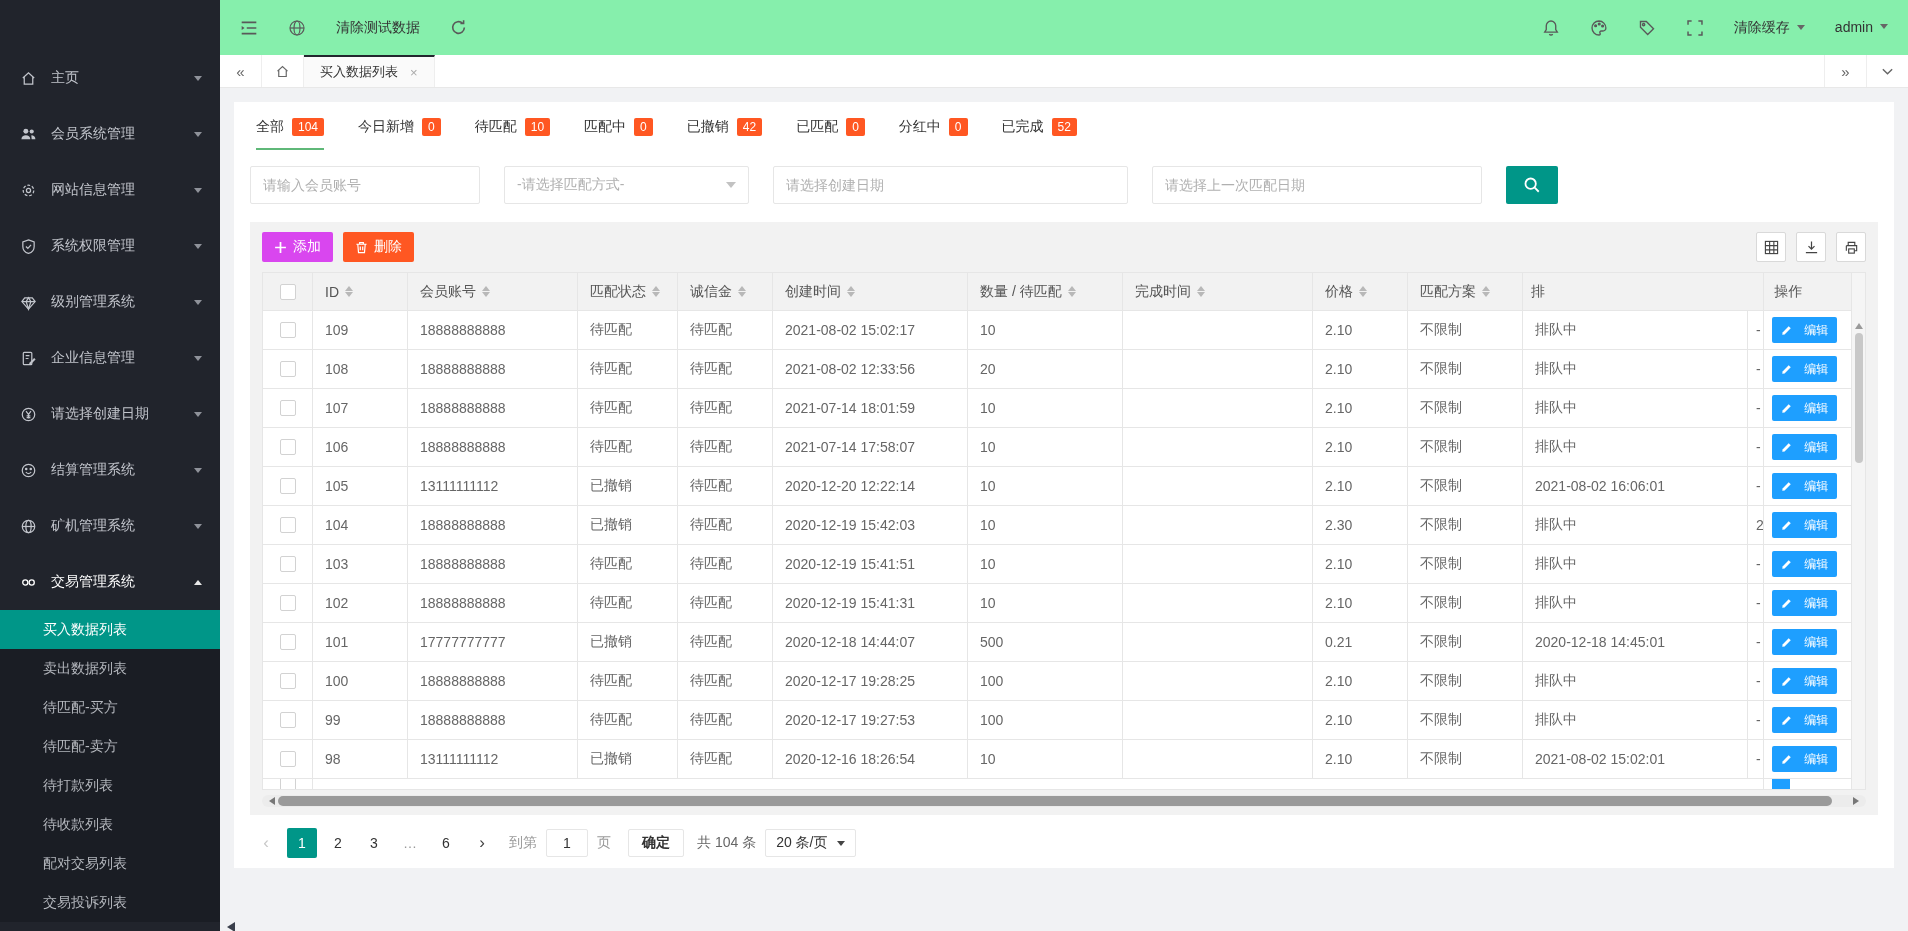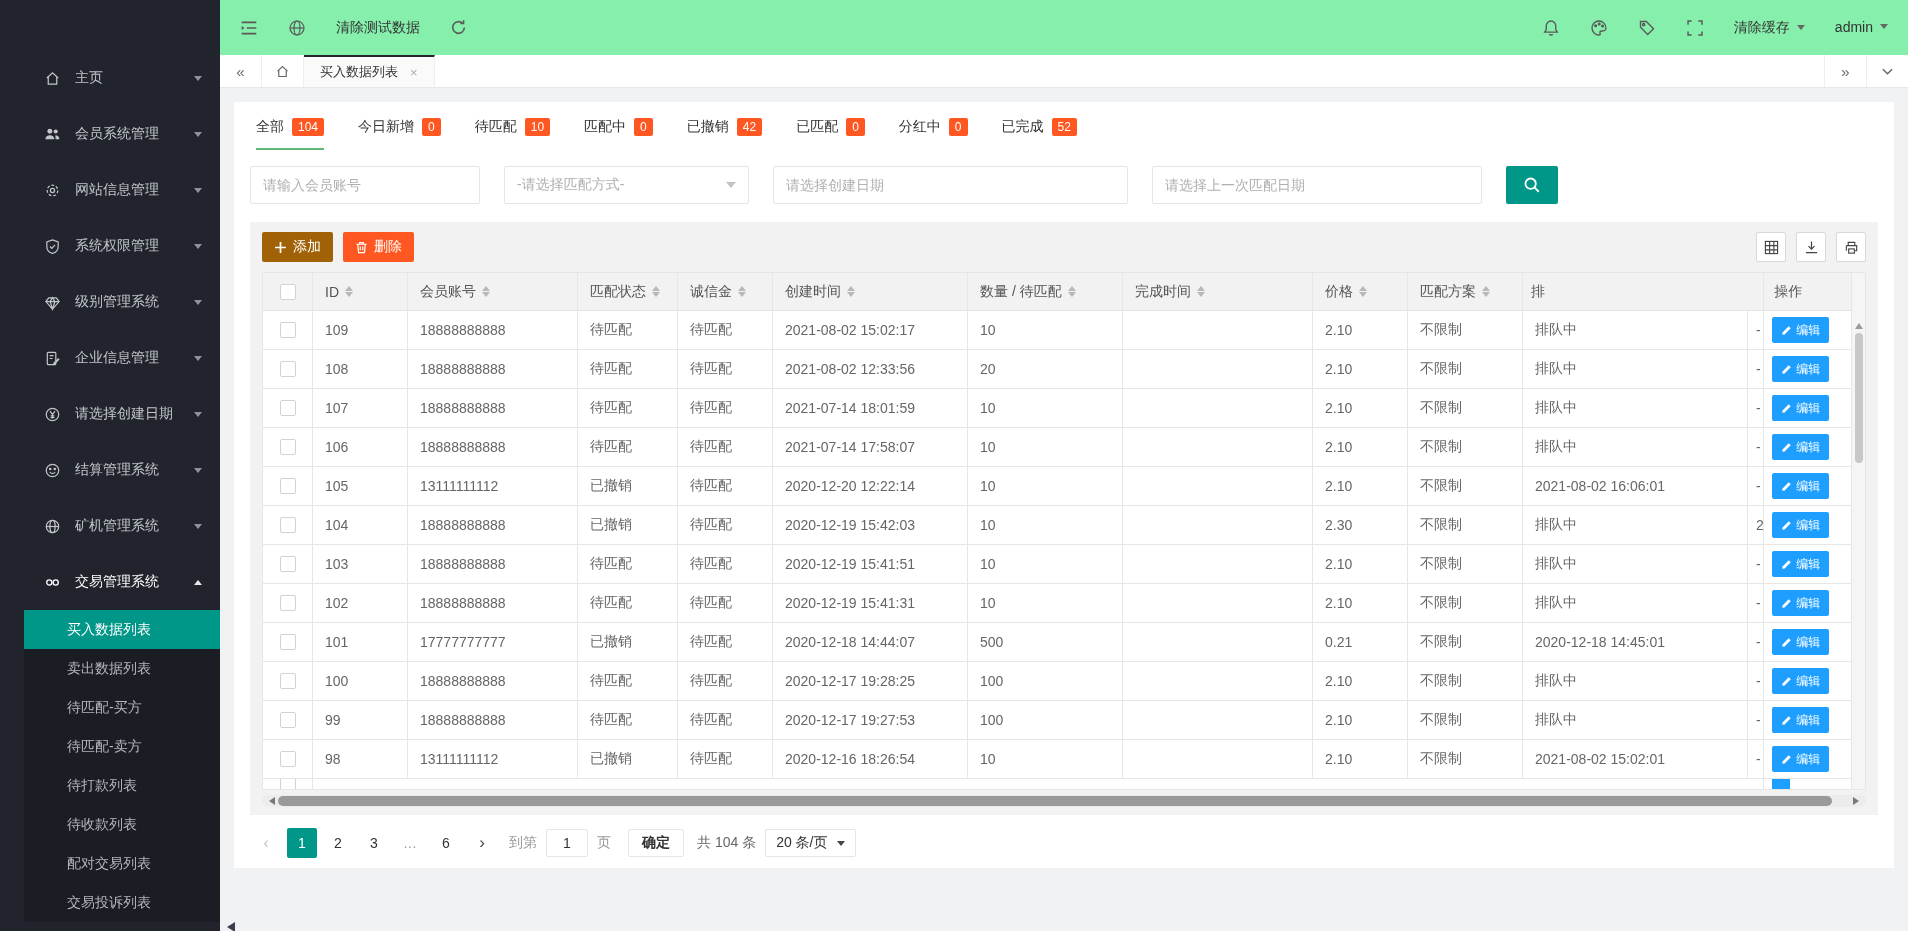--- a/index.html
+++ b/index.html
@@ -1,21 +1,21 @@
 <!DOCTYPE html>
 <html><head>
 <meta charset="utf-8">
 <style>
   * { margin:0; padding:0; box-sizing:border-box; }
   html,body { width:1908px; height:931px; overflow:hidden;
     font-family:"Liberation Sans","DejaVu Sans",sans-serif; background:#f1f2f4; position:relative; }
 
   
   .sidebar{position:absolute;left:0;top:0;width:220px;height:931px;background:#21242c;z-index:5;}
-  .side-menu{padding-top:50px;padding-left:24px;}
+  .side-menu{padding-top:50px;}
   .sitem{height:56px;display:flex;align-items:center;padding:0 18px 0 20px;color:#c2c5cc;font-size:14px;cursor:pointer;}
   .sitem svg{width:17px;height:17px;margin-right:14px;flex-shrink:0;}
   .sitem .slabel{flex:1;}
   .caret-dn{width:0;height:0;border:4px solid transparent;border-top:5px solid #8f929a;margin-top:4px;}
   .caret-up{width:0;height:0;border:4px solid transparent;border-bottom:5px solid #e8e8e8;margin-bottom:4px;}
   .sitem.expanded{color:#fff;}
   .submenu{background:#1a1d24;}
   .subitem{height:39px;line-height:39px;padding-left:43px;color:#b4b7bd;font-size:14px;cursor:pointer;}
   .subitem.active{background:#009688;color:#fff;}
 
@@ -50,21 +50,21 @@
   .s-input{height:38px;border:1px solid #e6e6e6;border-radius:2px;padding:0 12px;font-size:14px;color:#666;background:#fff;outline:none;}
   .s-input::placeholder{color:#b0b0b0;}
   .s-select{height:38px;border:1px solid #e6e6e6;border-radius:2px;padding:0 12px;font-size:14px;color:#b0b0b0;background:#fff;display:flex;align-items:center;justify-content:space-between;cursor:pointer;}
   .sel-caret{width:0;height:0;border:5px solid transparent;border-top:6px solid #c2c2c2;margin-top:5px;}
   .s-btn{width:52px;height:38px;background:#009688;border:none;border-radius:2px;display:flex;align-items:center;justify-content:center;cursor:pointer;}
 
   
   .table-area{background:#f2f2f2;margin-top:18px;padding:10px 12px 8px;}
   .toolbar{display:flex;align-items:center;margin-bottom:10px;}
   .btn{height:30px;border-radius:2px;color:#fff;font-size:14px;display:inline-flex;align-items:center;gap:6px;padding:0 12px;border:none;cursor:pointer;}
-  .btn-add{background:#a16207;margin-right:10px;justify-content:space-between;}
+  .btn-add{background:#d946ef;margin-right:10px;justify-content:space-between;}
   .btn-del{background:#FF5722;}
   .tool-icons{margin-left:auto;display:flex;gap:10px;}
   .tool-icon{width:30px;height:30px;background:#fff;border:1px solid #d9d9d9;border-radius:2px;display:flex;align-items:center;justify-content:center;color:#444;cursor:pointer;}
 
   .tbl{display:flex;background:#fff;border:1px solid #e6e6e6;}
   .tbl-main{width:1502px;overflow:hidden;}
   .thead{display:flex;height:38px;background:#f2f2f2;font-size:14px;color:#555;border-bottom:1px solid #e6e6e6;width:1560px;}
   .tr{display:flex;height:39px;background:#fff;border-bottom:1px solid #e6e6e6;font-size:14px;color:#666;width:1560px;}
   .tr.partial{height:10px;overflow:hidden;border-bottom:none;}
   .th,.td{flex-shrink:0;padding-left:12px;display:flex;align-items:center;border-right:1px solid #e6e6e6;overflow:hidden;white-space:nowrap;}
@@ -76,21 +76,21 @@
   .checkbox{width:16px;height:16px;border:1px solid #d2d2d2;border-radius:2px;background:#fff;display:inline-block;cursor:pointer;}
   .sort{display:inline-flex;flex-direction:column;margin-left:6px;gap:1px;}
   .sort i{display:block;width:0;height:0;border:4px solid transparent;}
   .sort .s-up{border-bottom:5px solid #b8b8b8;}
   .sort .s-dn{border-top:5px solid #b8b8b8;}
 
   .tbl-op{width:88px;border-left:1px solid #e6e6e6;background:#fff;}
   .op-head{height:38px;background:#f2f2f2;display:flex;align-items:center;padding-left:10px;font-size:14px;color:#555;border-bottom:1px solid #e6e6e6;}
   .op-row{height:39px;display:flex;align-items:center;padding-left:8px;border-bottom:1px solid #e6e6e6;}
   .op-row.partial{height:10px;overflow:hidden;border-bottom:none;}
-  .btn-edit{height:26px;background:#1E9FFF;color:#fff;font-size:12px;border-radius:2px;display:inline-flex;align-items:center;gap:4px;padding:0 9px;border:none;cursor:pointer;}
+  .btn-edit{height:26px;background:#1E9FFF;color:#fff;font-size:12px;border-radius:2px;display:inline-flex;align-items:center;gap:12px;padding:0 9px;border:none;cursor:pointer;}
 
   .tbl-vsb{width:14px;background:#f5f5f5;border-left:1px solid #e6e6e6;position:relative;}
   .vsb-arrow{position:absolute;top:46px;left:3px;width:0;height:0;border:4px solid transparent;border-bottom:6px solid #9a9a9a;}
   .vsb-thumb{position:absolute;top:60px;left:3px;width:8px;height:130px;background:#c8c8c8;border-radius:4px;cursor:pointer;}
 
   .hsb{height:12px;margin-top:5px;background:#ececec;border-radius:6px;position:relative;}
   .hsb-thumb{position:absolute;left:16px;right:34px;top:1px;height:10px;background:#9a9a9a;border-radius:5px;cursor:pointer;}
   .hsb-arrow{position:absolute;top:2px;width:0;height:0;border:4px solid transparent;}
   .hsb-arrow.l{left:3px;border-right:6px solid #777;}
   .hsb-arrow.r{right:3px;border-left:6px solid #777;}

